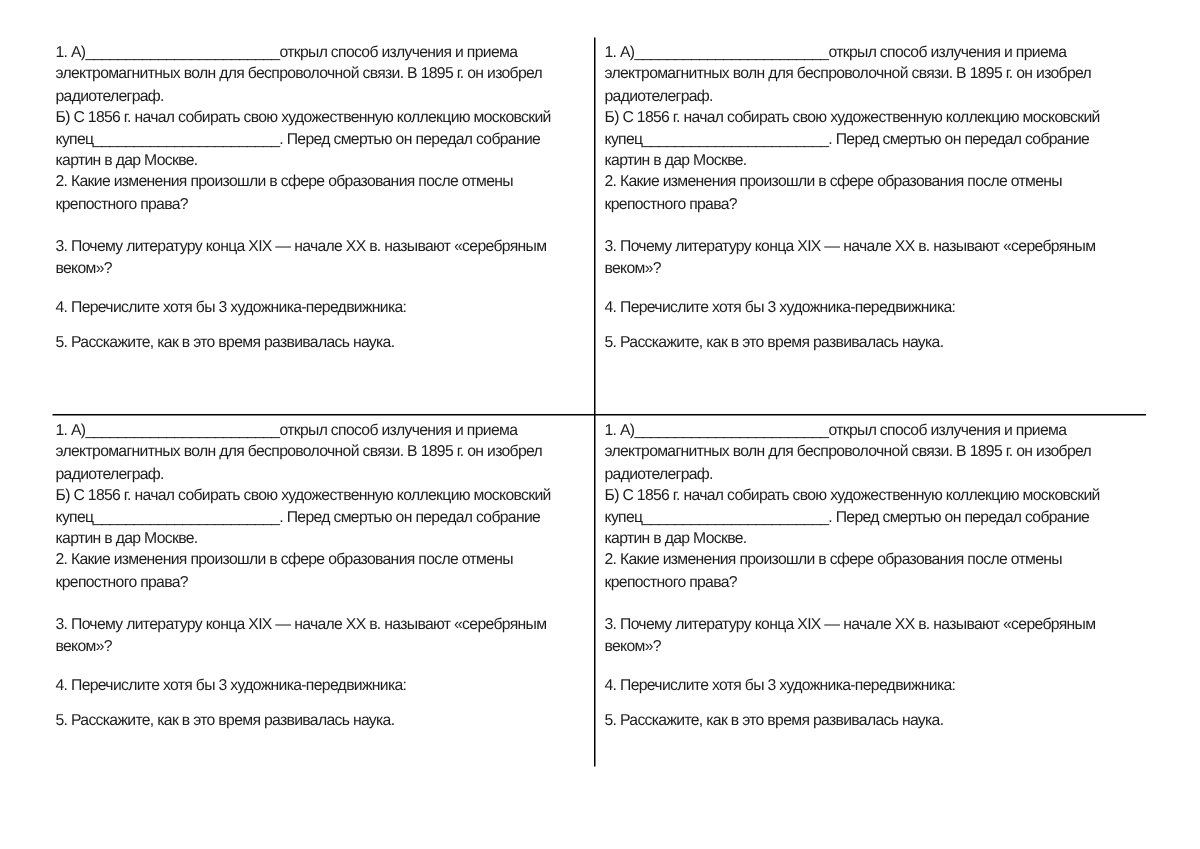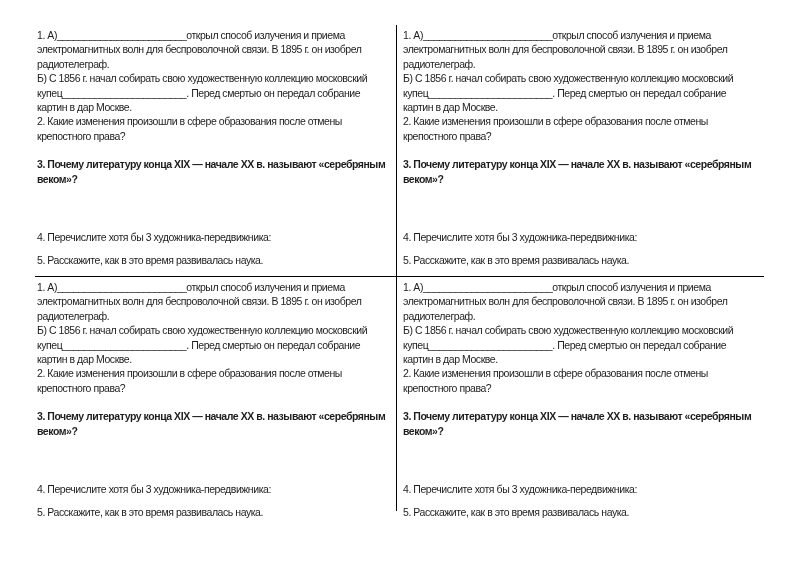--- a/index.html
+++ b/index.html
@@ -40,22 +40,22 @@
   }
   .q-top-left     { left: 37px;  top: 28px;  }
   .q-top-right    { left: 403px; top: 28px;  }
   .q-bottom-left  { left: 37px;  top: 280px; }
   .q-bottom-right { left: 403px; top: 280px; }
   .para {
     margin: 0;
     padding: 0;
   }
   .sp-none   { margin-top: 0; }
-  .sp-blank  { margin-top: 14px; font-weight: bold; }
-  .sp-double { margin-top: 44px; }
+  .sp-blank  { margin-top: 14px; }
+  .sp-double { margin-top: 12px; }
   .sp-half   { margin-top: 9px; }
   .line {
     font-size: 10.5px;
     letter-spacing: -0.45px;
     line-height: 14.4px;
     height: 14.4px;
     white-space: pre;
   }
 </style>
 </head>

